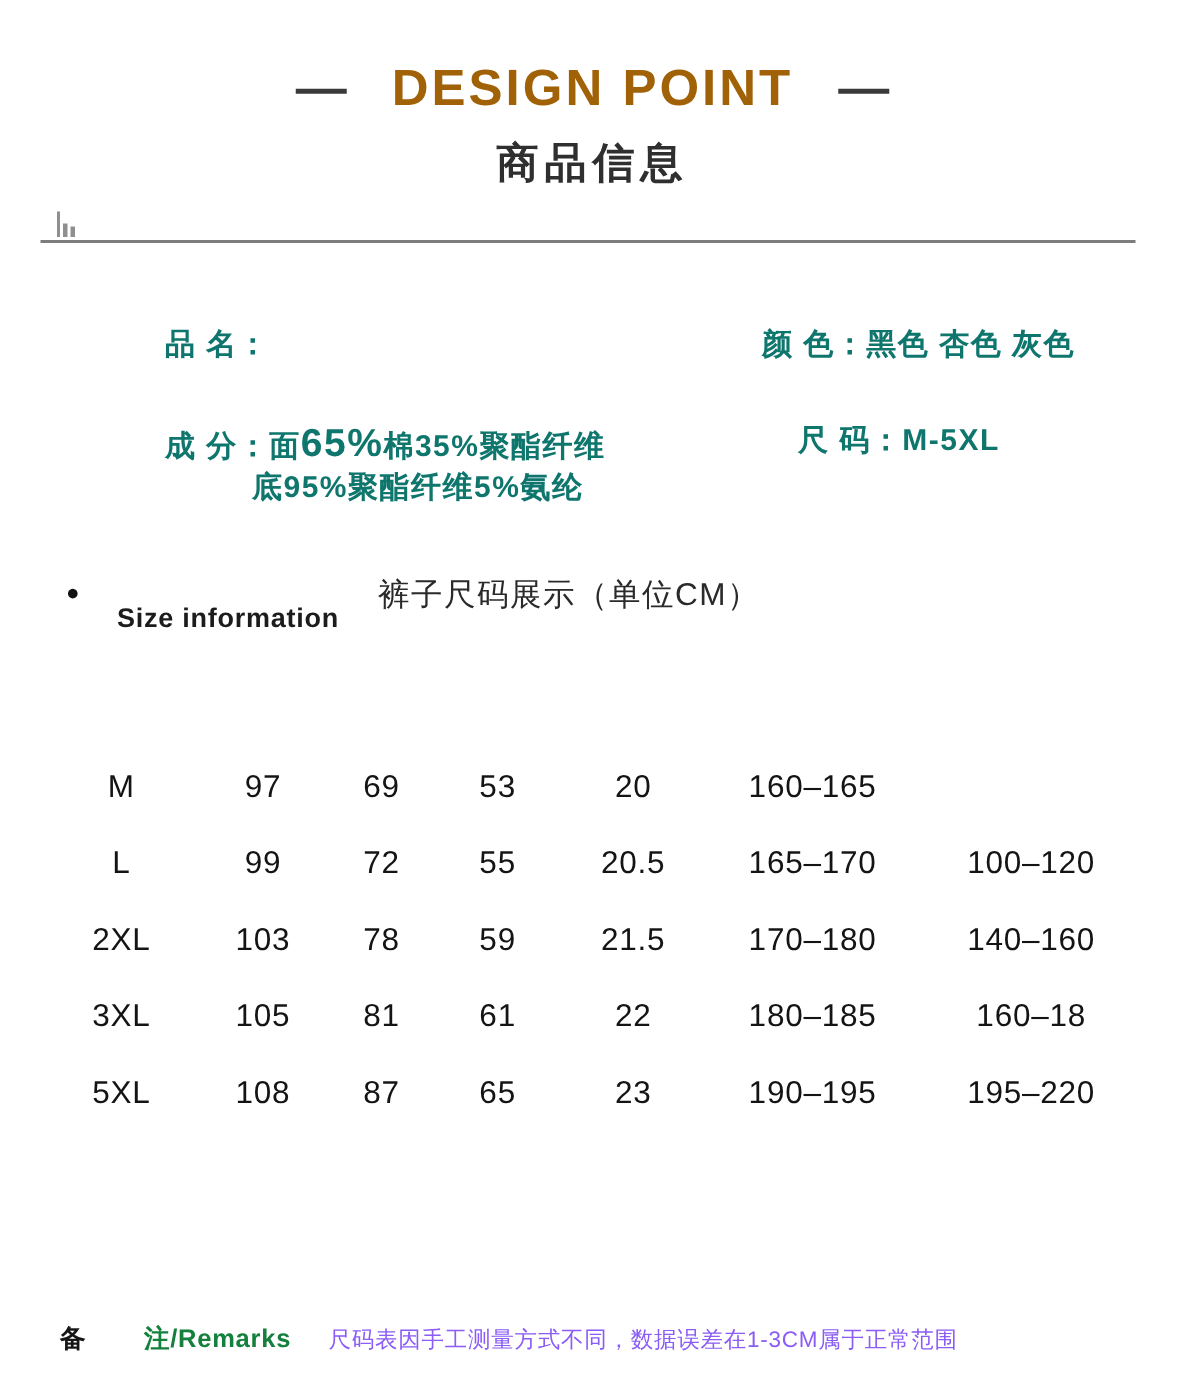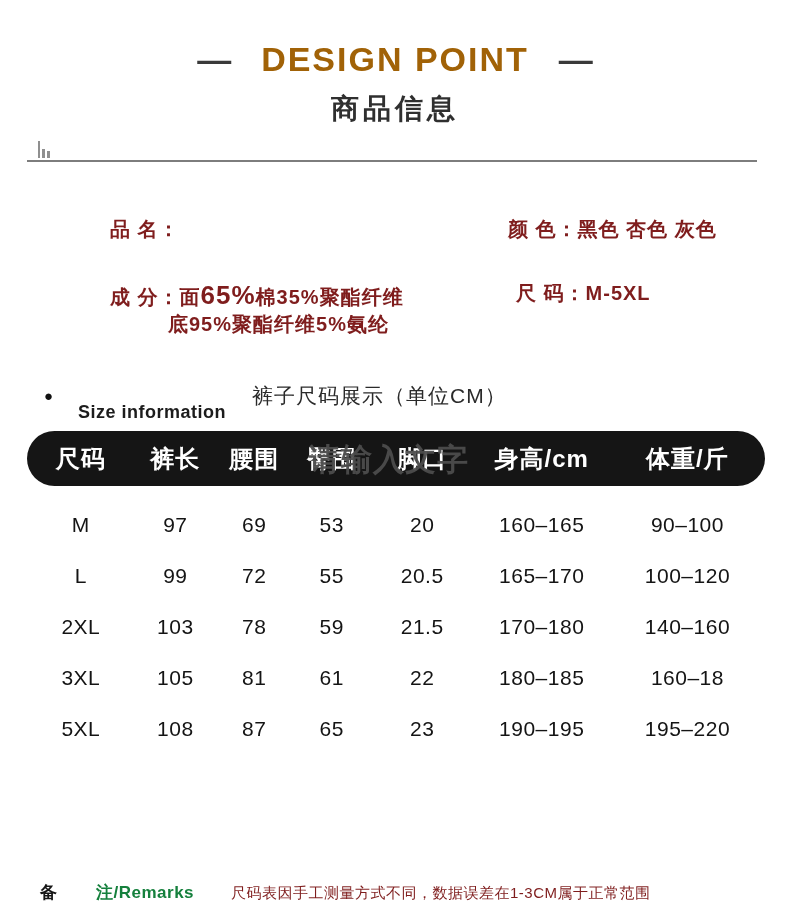--- a/index.html
+++ b/index.html
@@ -14,48 +14,48 @@
 
   
   .bars-icon{position:absolute;left:38px;top:141px;display:flex;align-items:flex-end;gap:2px;height:17px;}
   .bars-icon i{display:block;background:#8f8f8f;}
   .bars-icon i:nth-child(1){width:2px;height:17px;}
   .bars-icon i:nth-child(2){width:3px;height:9px;}
   .bars-icon i:nth-child(3){width:3px;height:7px;}
   .divider{position:absolute;left:27px;top:160px;width:730px;height:2px;background:#7d7d7d;}
 
   
-  .info{position:absolute;font-size:20px;font-weight:bold;letter-spacing:1px;color:#7f1d1d;white-space:nowrap;}
+  .info{position:absolute;font-size:20px;font-weight:bold;letter-spacing:1px;color:#0f766e;white-space:nowrap;}
   #name-row{left:110px;top:216px;}
   #color-row{left:508px;top:216px;}
   #comp-row{left:110px;top:280px;}
   #comp-row .big{font-size:26px;}
   #comp-line2{left:168px;top:311px;}
-  #size-row{left:516px;top:280px;}
+  #size-row{left:532px;top:280px;}
 
   
   .bullet{position:absolute;left:44px;top:387px;font-size:15px;color:#111;}
   .size-en{position:absolute;left:78px;top:402px;font-size:18px;font-weight:bold;color:#1c1c1c;letter-spacing:0.5px;}
   .size-zh{position:absolute;left:252px;top:382px;font-size:21px;color:#2a2a2a;letter-spacing:1px;}
 
   
   .cols{display:grid;grid-template-columns:14.6% 11% 10.4% 10.6% 13.9% 18.5% 21%;}
   .thead-bar{position:absolute;left:27px;top:431px;width:738px;height:55px;border-radius:28px;overflow:hidden;}
   .thead-bg{position:absolute;inset:0;z-index:0;}
   .thead-row{position:absolute;inset:0;z-index:1;align-items:center;}
   .thead-row .hcell{text-align:center;font-size:24px;font-weight:bold;letter-spacing:1px;}
   .watermark{position:absolute;left:282px;top:0;height:55px;line-height:57px;z-index:2;font-size:31px;font-weight:bold;letter-spacing:1px;opacity:0.95;white-space:nowrap;pointer-events:none;}
   .tbody{position:absolute;left:27px;top:499px;width:738px;}
   .trow{height:51px;align-items:center;}
   .trow .cell{text-align:center;font-size:21px;color:#141414;letter-spacing:0.5px;}
 
   
   .remark-1{position:absolute;left:40px;top:881px;font-size:17px;font-weight:bold;color:#161616;}
   .remark-2{position:absolute;left:96px;top:881px;font-size:17px;font-weight:bold;color:#15803d;letter-spacing:0.5px;}
-  .remark-text{position:absolute;left:231px;top:884px;font-size:15px;color:#7f1d1d;letter-spacing:0.5px;}
+  .remark-text{position:absolute;left:219px;top:884px;font-size:15px;color:#8b5cf6;letter-spacing:0.5px;}
 </style>
 </head>
 <body>
 
 <div class="page">
 
   <div class="design-title">
     <span class="dash">—</span>
     <span class="title">DESIGN POINT</span>
     <span class="dash">—</span>
@@ -80,43 +80,29 @@
   </div>
   <div class="info" id="comp-line2">底95%聚酯纤维5%氨纶</div>
   <div class="info" id="size-row">
     <span>尺 码：</span><span>M-5XL</span>
   </div>
 
   <span class="bullet">●</span>
   <span class="size-en">Size information</span>
   <span class="size-zh">裤子尺码展示（单位CM）</span>
 
-  <div class="thead-bar">
-    <div class="thead-bg" style="background: rgb(21, 21, 21);"></div>
-    <div class="cols thead-row" style="color: rgb(255, 255, 255);">
-        <div class="hcell">尺码</div>
-        <div class="hcell">裤长</div>
-        <div class="hcell">腰围</div>
-        <div class="hcell">臀围</div>
-        <div class="hcell">脚口</div>
-        <div class="hcell">身高/cm</div>
-        <div class="hcell">体重/斤</div>
-      </div>
-    <div class="watermark" style="color: rgb(76, 76, 76);">请输入文字</div>
-  </div>
 
   <div class="tbody">
       <div class="cols trow">
         <div class="cell">M</div>
         <div class="cell">97</div>
         <div class="cell">69</div>
         <div class="cell">53</div>
         <div class="cell">20</div>
         <div class="cell">160–165</div>
-        <div class="cell">90–100</div>
       </div>
       <div class="cols trow">
         <div class="cell">L</div>
         <div class="cell">99</div>
         <div class="cell">72</div>
         <div class="cell">55</div>
         <div class="cell">20.5</div>
         <div class="cell">165–170</div>
         <div class="cell">100–120</div>
       </div>

